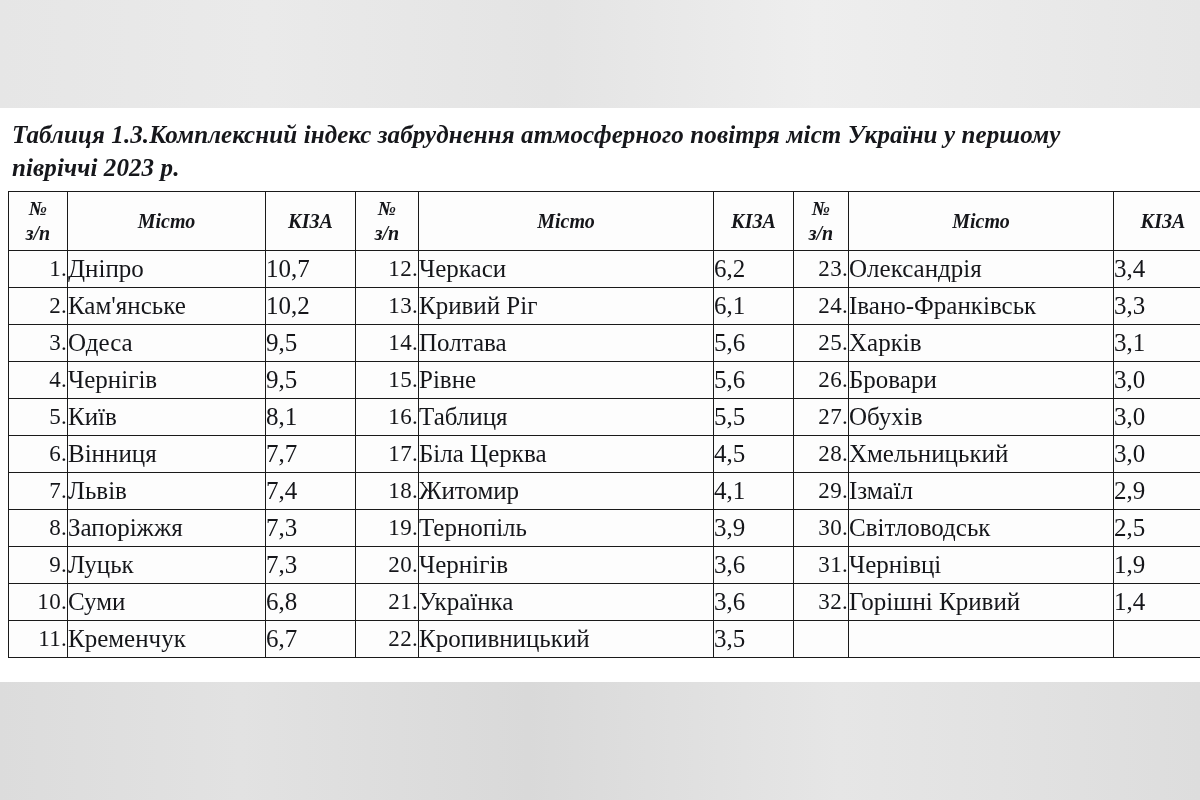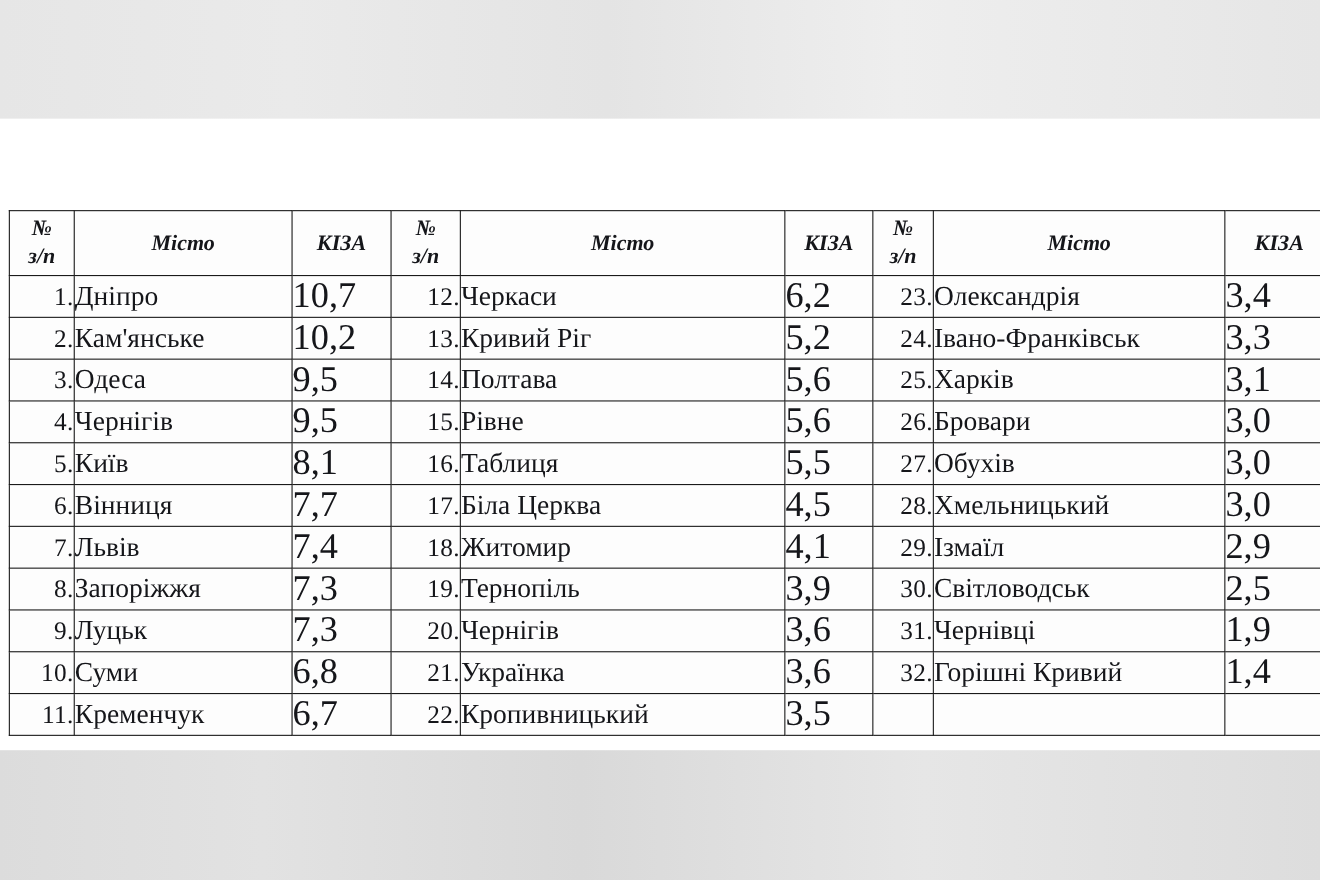--- a/index.html
+++ b/index.html
@@ -95,21 +95,21 @@
   td.city {
     text-align: left;
     padding-left: 13px;
     font-size: 25px;
     white-space: nowrap;
     overflow: hidden;
   }
   td.val {
     text-align: left;
     padding-left: 14px;
-    font-size: 33px;
+    font-size: 25px;
   }
   td.blank { }
 
   
   col.c-num  { width: 59px; }
   col.c-city1{ width: 198px; }
   col.c-val1 { width: 90px; }
   col.c-num2 { width: 63px; }
   col.c-city2{ width: 295px; }
   col.c-val2 { width: 80px; }
@@ -140,20 +140,24 @@
 </style>
 </head>
 <body>
 
 <div class="page">
 
   <div class="band-top"></div>
 
   <div class="doc">
 
+    <div class="title">
+      <span>Таблиця 1.3.Комплексний індекс забруднення атмосферного повітря міст України</span>
+      <span>у першому півріччі 2023 р.</span>
+    </div>
 
     <div class="table-wrap">
       <table class="kiza">
         <colgroup>
           <col class="c-num">
             <col class="c-city1">
             <col class="c-val1">
           <col class="c-num2">
             <col class="c-city2">
             <col class="c-val2">
@@ -194,21 +198,21 @@
               <td class="num">23.</td>
               <td class="city">Олександрія</td>
               <td class="val">3,4</td>
             </tr>
             <tr>
               <td class="num">2.</td>
               <td class="city">Кам'янське</td>
               <td class="val">10,2</td>
               <td class="num">13.</td>
               <td class="city">Кривий Ріг</td>
-              <td class="val">5,2</td>
+              <td class="val">6,1</td>
               <td class="num">24.</td>
               <td class="city">Івано-Франківськ</td>
               <td class="val">3,3</td>
             </tr>
             <tr>
               <td class="num">3.</td>
               <td class="city">Одеса</td>
               <td class="val">9,5</td>
               <td class="num">14.</td>
               <td class="city">Полтава</td>

